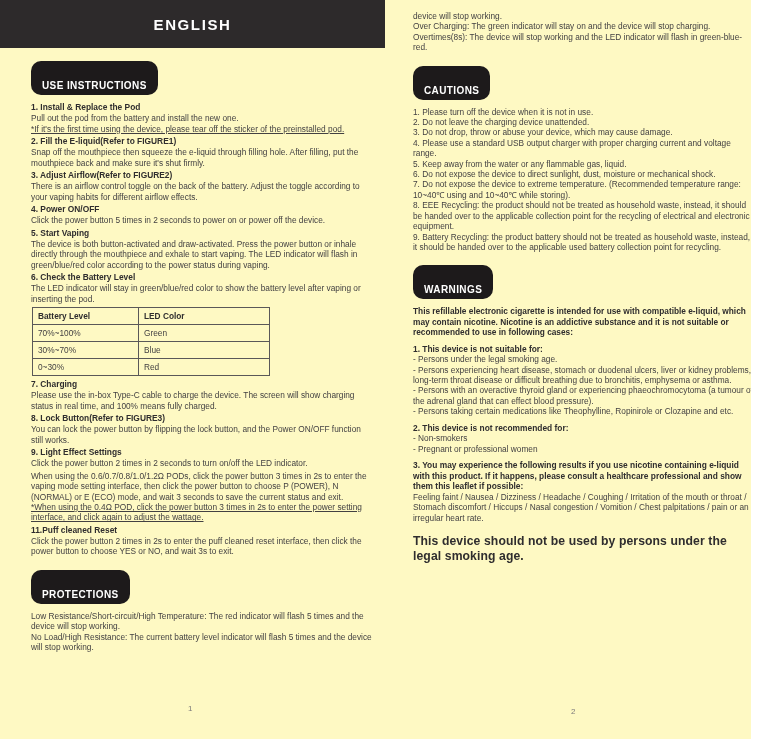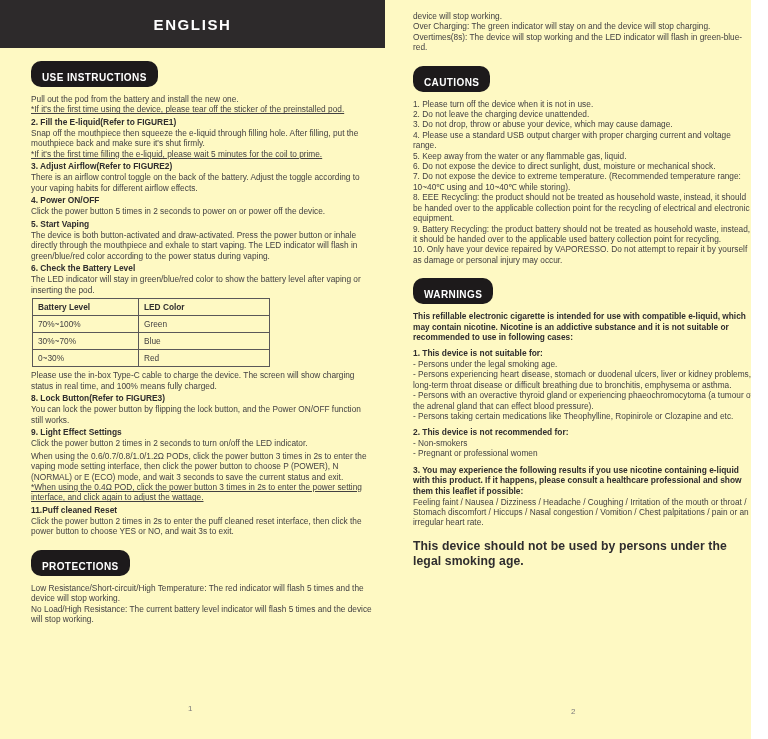--- a/index.html
+++ b/index.html
@@ -18,21 +18,21 @@
   .header-title{
     color:#ffffff;font-weight:bold;font-size:15px;letter-spacing:1.6px;
   }
 
   .col{position:absolute;}
   .col-left{left:31px;top:61px;width:341px;}
   .col-right{left:413px;top:11px;width:343px;}
 
   .badge{
     display:inline-block;background:#1d1a1b;color:#fff;font-weight:bold;
-    font-size:10px;line-height:11px;padding:11px 11px 4px 11px;border-radius:10px;
+    font-size:10px;line-height:11px;padding:19px 11px 4px 11px;border-radius:10px;
     letter-spacing:0.4px;
   }
   .badge-row{margin:0 0 7px 0;}
   .badge-row.gap-top{margin-top:13px;}
 
   .body-text{font-size:8.3px;line-height:10.4px;margin:0;color:#434142;}
   .body-text.u{text-decoration:underline;}
   .item-title{font-size:8.4px;line-height:11.2px;font-weight:bold;color:#2f2d2e;margin:0;}
   .instruction-item{margin-bottom:2px;}
 
@@ -66,27 +66,27 @@
     <span class="header-title">ENGLISH</span>
   </div>
 
   <div class="col col-left">
     <div class="badge-row">
       <span class="badge">USE INSTRUCTIONS</span>
     </div>
 
     <div id="instructions-container">
         <div class="instruction-item">
+          <p class="item-title">1. Install &amp; Replace the Pod</p>
           <p class="body-text">Pull out the pod from the battery and install the new one.</p>
           <p class="body-text u">*If it's the first time using the device, please tear off the sticker of the preinstalled pod.</p>
         </div>
         <div class="instruction-item">
           <p class="item-title">2. Fill the E-liquid(Refer to FIGURE1)</p>
           <p class="body-text">Snap off the mouthpiece then squeeze the e-liquid through filling hole. After filling, put the mouthpiece back and make sure it's shut firmly.</p>
-          <p class="body-text u">*If it's the first time filling the e-liquid, please wait 5 minutes for the coil to prime.</p>
         </div>
         <div class="instruction-item">
           <p class="item-title">3. Adjust Airflow(Refer to FIGURE2)</p>
           <p class="body-text">There is an airflow control toggle on the back of the battery. Adjust the toggle according to your vaping habits for different airflow effects.</p>
         </div>
         <div class="instruction-item">
           <p class="item-title">4. Power ON/OFF</p>
           <p class="body-text">Click the power button 5 times in 2 seconds to power on or power off the device.</p>
         </div>
         <div class="instruction-item">
@@ -113,20 +113,21 @@
                 <td class="c2">Blue</td>
               </tr>
               <tr>
                 <td class="c1">0~30%</td>
                 <td class="c2">Red</td>
               </tr>
             </tbody>
           </table>
         </div>
         <div class="instruction-item">
+          <p class="item-title">7. Charging</p>
           <p class="body-text">Please use the in-box Type-C cable to charge the device.  The screen will show charging status in real time, and 100% means fully charged.</p>
         </div>
         <div class="instruction-item">
           <p class="item-title">8. Lock Button(Refer to FIGURE3)</p>
           <p class="body-text">You can lock the power button by flipping the lock button, and the Power ON/OFF function still works.</p>
         </div>
         <div class="instruction-item">
           <p class="item-title">9. Light Effect Settings</p>
           <p class="body-text">Click the power button 2 times in 2 seconds to turn on/off the LED indicator.</p>
         </div>
@@ -164,21 +165,20 @@
     <div id="cautions-container" class="cautions-list">
         <p class="body-text">1. Please turn off the device when it is not in use.</p>
         <p class="body-text">2. Do not leave the charging device unattended.</p>
         <p class="body-text">3. Do not drop, throw or abuse your device, which may cause damage.</p>
         <p class="body-text">4. Please use a standard USB output charger with proper charging current and voltage range.</p>
         <p class="body-text">5. Keep away from the water or any flammable gas, liquid.</p>
         <p class="body-text">6. Do not expose the device to direct sunlight, dust, moisture or mechanical shock.</p>
         <p class="body-text">7. Do not expose the device to extreme temperature. (Recommended temperature range: 10~40℃ using and 10~40℃ while storing).</p>
         <p class="body-text">8. EEE Recycling: the product should not be treated as household waste, instead, it should be handed over to the applicable collection point for the recycling of electrical and electronic equipment.</p>
         <p class="body-text">9. Battery Recycling: the product battery should not be treated as household waste, instead, it should be handed over to the applicable used battery collection point for recycling.</p>
-        <p class="body-text">10. Only have your device repaired by VAPORESSO. Do not attempt to repair it by yourself as damage or personal injury may occur.</p>
       </div>
 
     <div class="badge-row gap-top">
       <span class="badge">WARNINGS</span>
     </div>
 
     <p class="warn-intro">This refillable electronic cigarette is intended for use with compatible e-liquid, which may contain nicotine. Nicotine is an addictive substance and it is not suitable or recommended to use in following cases:</p>
 
     <div id="warnings-container">
         <div class="warn-group">

